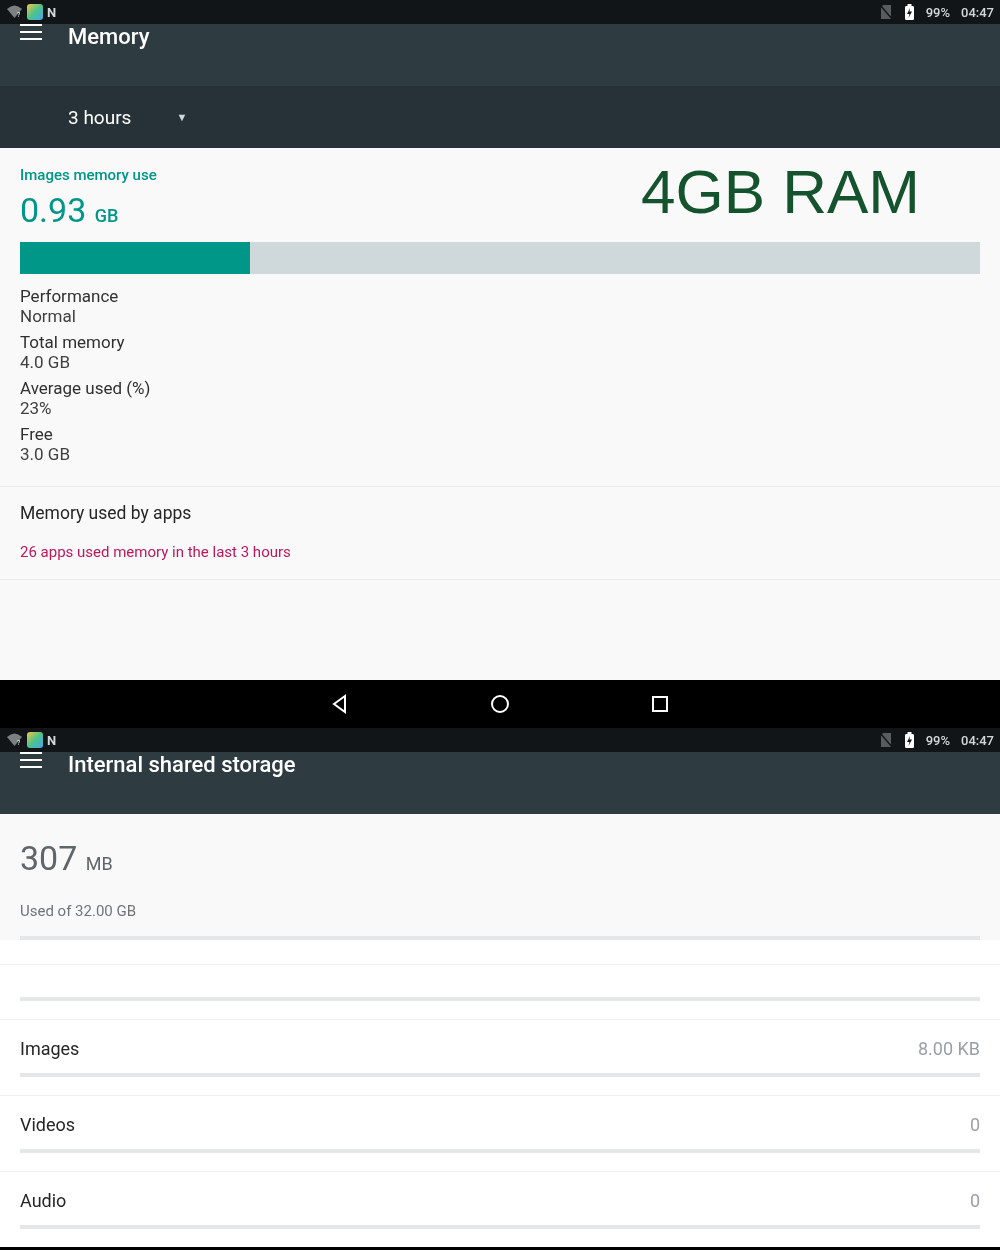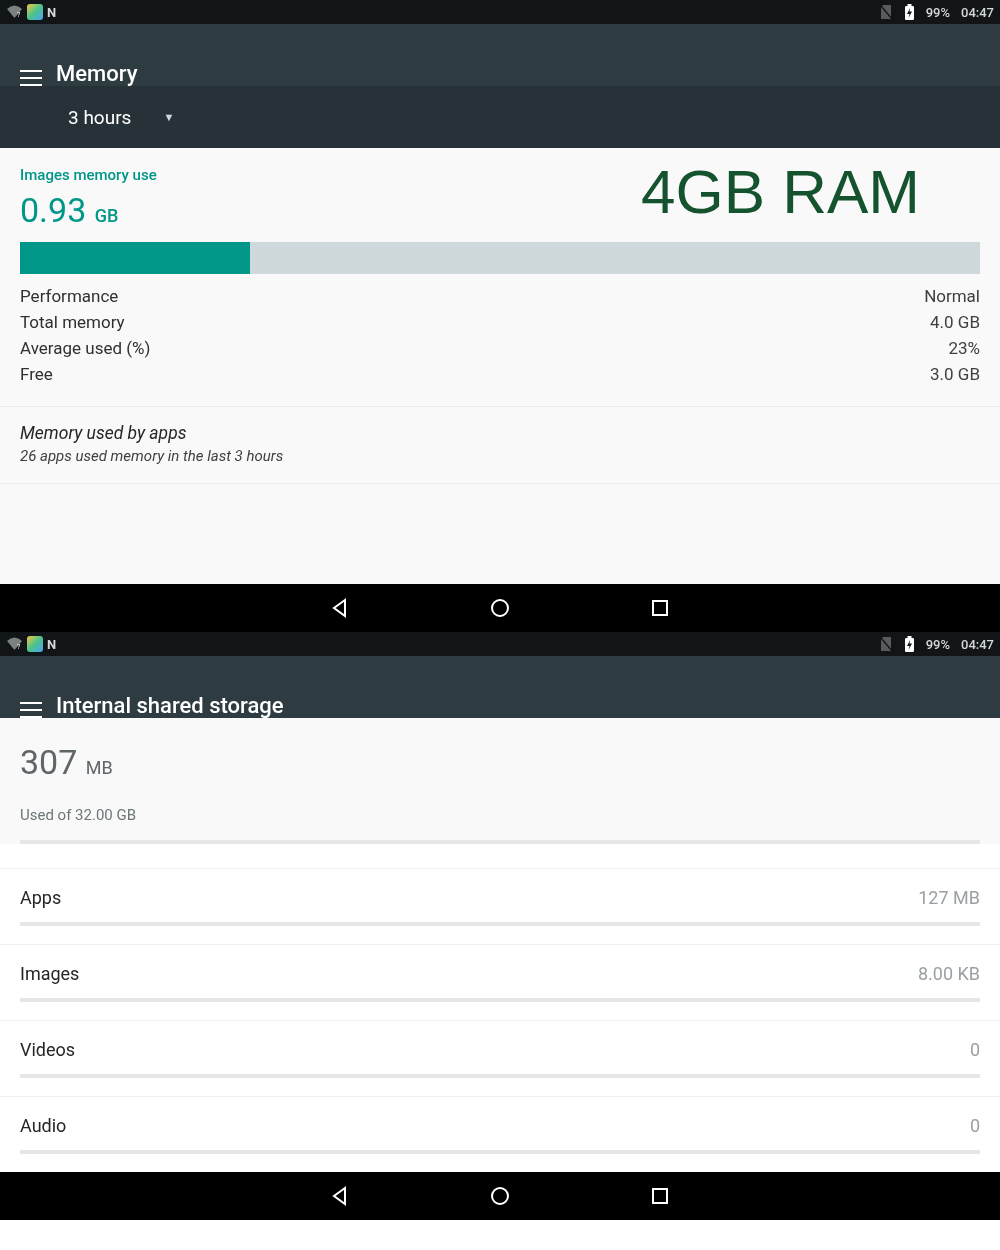--- a/index.html
+++ b/index.html
@@ -19,60 +19,60 @@
   .app-icon1 {
     width: 16px; height: 16px; border-radius: 3px;
     background: linear-gradient(135deg,#f6c445 0%,#4cc38a 50%,#4aa3f0 100%);
   }
   .n-letter { font-weight: 700; color:#d5d8d9; }
   .sd-off { opacity:.5; }
 
   
   .action-bar {
     background:#2e3c42; color:#fff; height:62px;
-    display:flex; align-items:flex-end; padding:0 20px; gap:14px;
+    display:flex; align-items:flex-start; padding:0 20px; gap:26px;
   }
   .hamburger { width:22px; height:16px; position:relative; cursor:pointer; }
   .hamburger span, .hamburger::before, .hamburger::after {
     content:""; position:absolute; left:0; width:22px; height:2px; background:#fff;
   }
   .hamburger::before { top:0; }
   .hamburger span { top:7px; }
   .hamburger::after { top:14px; }
   .action-bar .title { font-size:22px; font-weight:500; }
 
   
   .range-bar {
     background:#263238; color:#fff; height:62px;
-    display:flex; align-items:center; padding:0 68px; gap:32px;
+    display:flex; align-items:center; padding:0 68px; gap:45px;
   }
   .range-bar .label { font-size:19px; }
   .range-bar .caret { font-size:11px; color:#cfd8dc; }
 
   
   .mem-card { background:#f9f9f9; padding:18px 20px 0 20px; position:relative; }
   .amu-label { color:#009688; font-size:15px; font-weight:500; }
   .amu-value { color:#009688; font-size:34px; margin-top:6px; }
   .amu-value .unit { font-size:18px; font-weight:500; }
   .big-annot {
     position:absolute; top:8px; right:80px;
     font-size:62px; color:#14532d; font-family:Arial, sans-serif;
   }
   .bar-track {
     height:32px; background:#cfd8da; margin-top:12px; position:relative;
   }
   .bar-fill { height:100%; background:#009688; }
   .kv { display:flex; justify-content:space-between; font-size:17px;
-        color:#303030; margin-top:12px; }
+        color:#303030; margin-top:12px;flex-direction:column; }
   .kv + .kv { margin-top:6px; }
   .kv .v { color:#404040; }
   .divider { height:1px; background:#ececec; margin:22px -20px 0 -20px; }
-  .apps-row { padding:16px 0 18px 0; cursor:pointer;font-style:italic; }
+  .apps-row { padding:16px 0 18px 0; cursor:pointer; }
   .apps-row .t { font-size:17.5px; color:#262626; }
-  .apps-row .s { font-size:15px; color:#404040; margin-top:4px; }
+  .apps-row .s { font-size:15px; color:#be185d; margin-top:20px; }
   .blank { height:100px; background:#f9f9f9; }
 
   
   .nav-bar {
     height:48px; background:#000; display:flex;
     justify-content:center; align-items:center; gap:138px;
   }
   .nav-btn { width:22px; height:22px; display:flex; align-items:center; justify-content:center; cursor:pointer; }
   .nav-bar svg { stroke:#fff; fill:none; stroke-width:2; }
 
@@ -220,24 +220,20 @@
 <div class="mem-card store-top" style="background:#f9f9f9;">
   <div class="store-val">
     <span>307</span> <span class="unit">MB</span>
   </div>
   <div class="store-sub">Used of 32.00 GB</div>
   <div class="thin-bar"></div>
 </div>
 
 <div class="cat-list" id="catHost">
     <div class="cat-item">
-      <div class="row1">
-        <span class="name">Apps</span>
-        <span class="size">127 MB</span>
-      </div>
       <div class="thin-bar"></div>
     </div>
     <div class="cat-item">
       <div class="row1">
         <span class="name">Images</span>
         <span class="size">8.00 KB</span>
       </div>
       <div class="thin-bar"></div>
     </div>
     <div class="cat-item">

